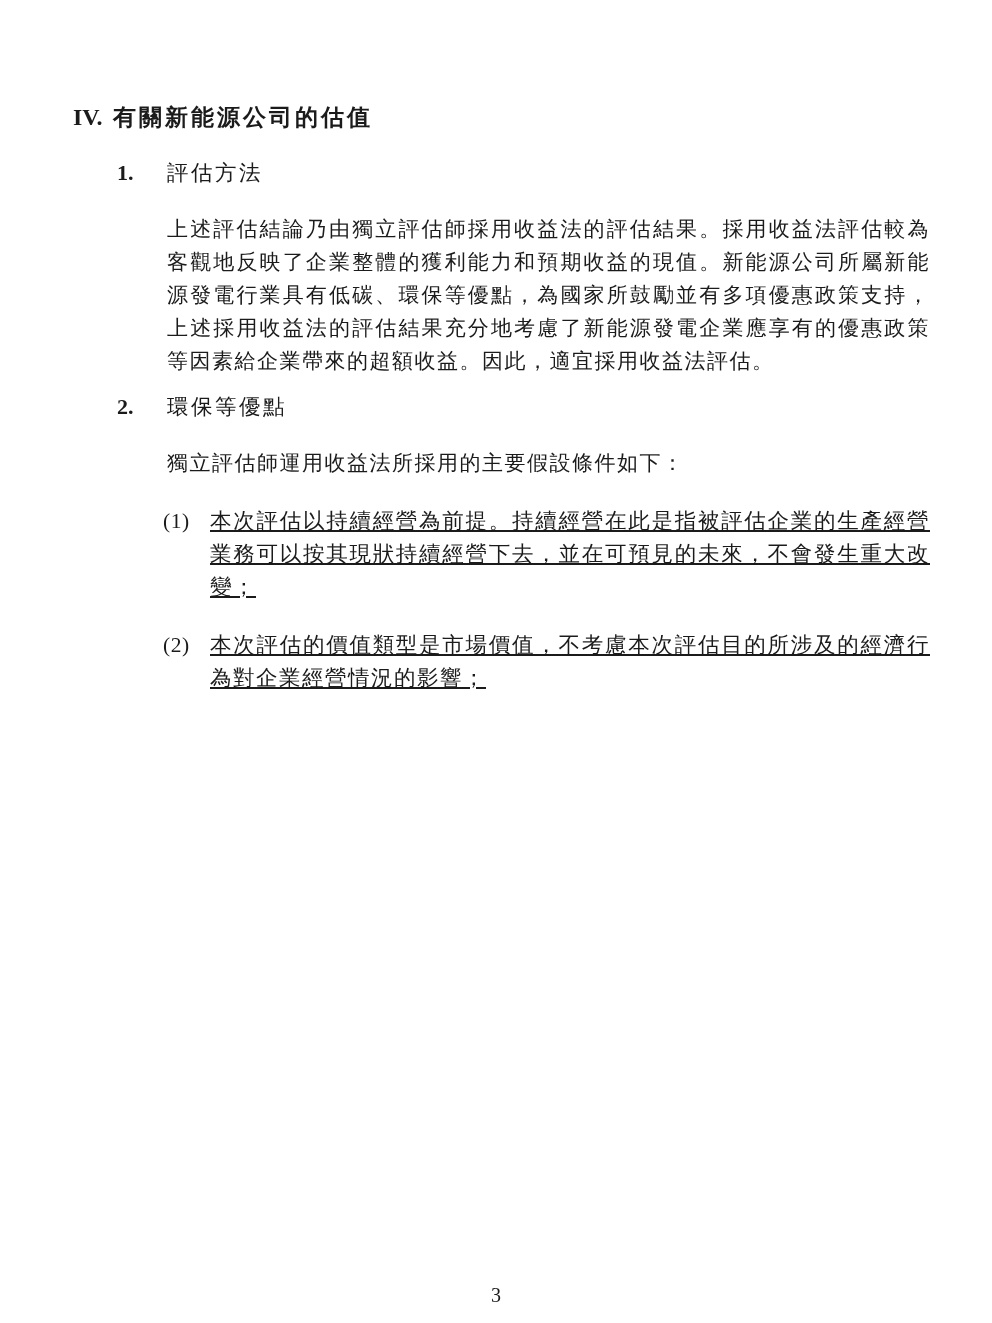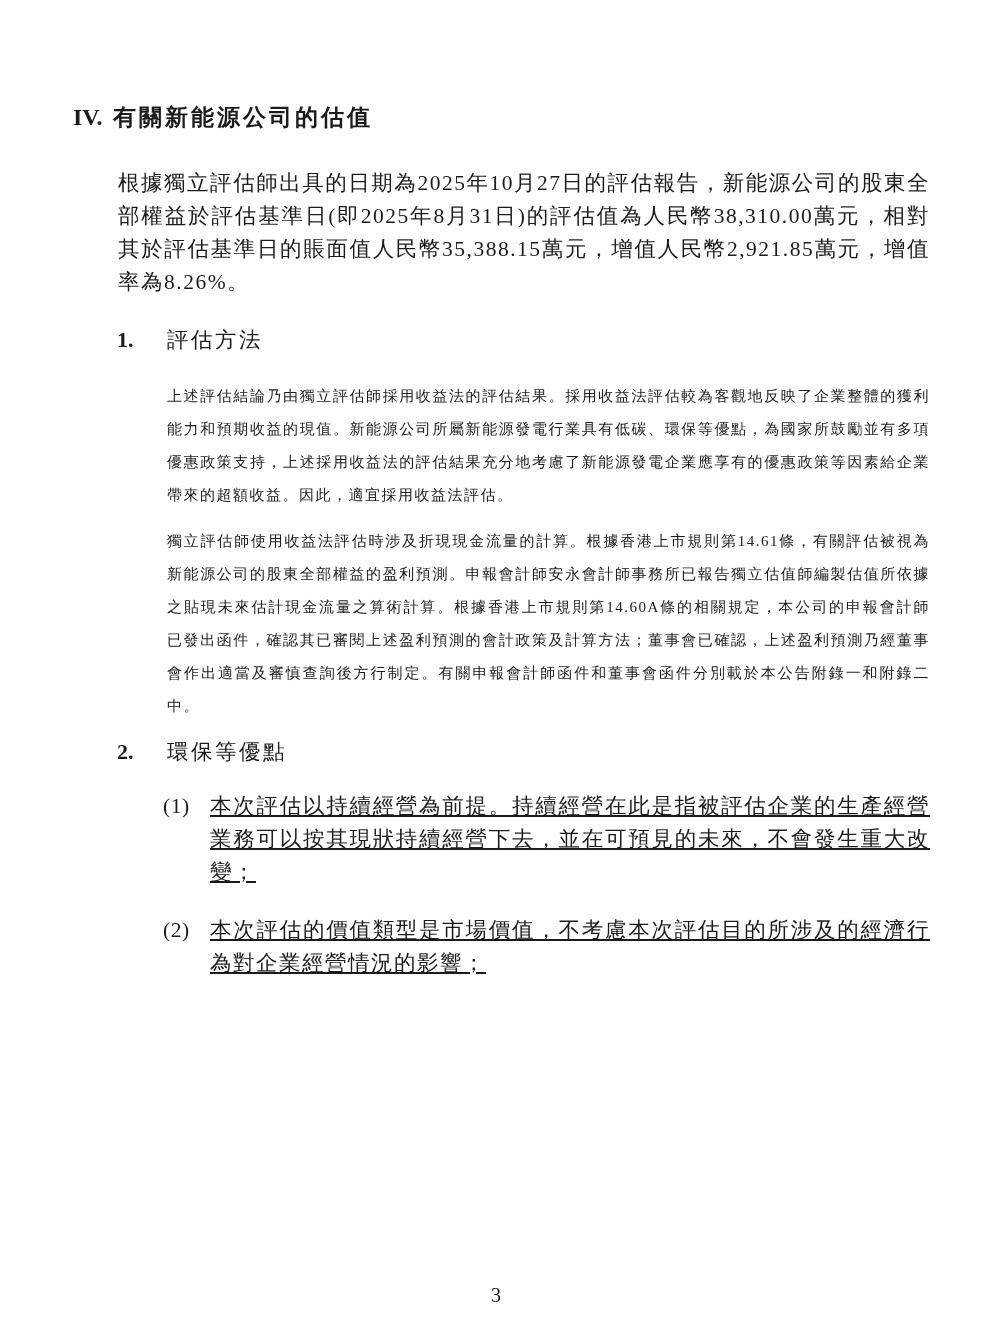--- a/index.html
+++ b/index.html
@@ -62,21 +62,21 @@
     font-family: "Liberation Sans", "DejaVu Sans", sans-serif;
     font-weight: 400;
     font-size: 21.5px;
     line-height: 26px;
     letter-spacing: 2.5px;
   }
 
   
   .sub-para {
     margin: 27px 0 0 94px;
-    font-size: 15px;
+    font-size: 21px;
     line-height: 33px;
     letter-spacing: 1.5px;
     text-align: justify;
   }
   .sub-para.tight { margin-top: 13px; }
 
   
   .list-item { display: flex; margin: 25px 0 0 90px; }
   .list-item .inum {
     flex: none;
@@ -108,36 +108,35 @@
 </head>
 <body>
 
 <div class="page">
 
   <div class="doc-heading">
     <span class="hnum">IV.</span>
     <span class="htxt">有關新能源公司的估值</span>
   </div>
 
-  <p class="intro-para">根據獨立評估師出具的日期為2025年10月27日的評估報告，新能源公司的股東全部權益於評估基準日(即2025年8月31日)的評估值為人民幣38,310.00萬元，相對其於評估基準日的賬面值人民幣35,388.15萬元，增值人民幣2,921.85萬元，增值率為8.26%。</p>
 
   <div class="sub-heading">
     <span class="hnum">1.</span>
     <span class="htxt">評估方法</span>
   </div>
 
   <p class="sub-para">上述評估結論乃由獨立評估師採用收益法的評估結果。採用收益法評估較為客觀地反映了企業整體的獲利能力和預期收益的現值。新能源公司所屬新能源發電行業具有低碳、環保等優點，為國家所鼓勵並有多項優惠政策支持，上述採用收益法的評估結果充分地考慮了新能源發電企業應享有的優惠政策等因素給企業帶來的超額收益。因此，適宜採用收益法評估。</p>
 
-  <p class="sub-para tight">獨立評估師使用收益法評估時涉及折現現金流量的計算。根據香港上市規則第14.61條，有關評估被視為新能源公司的股東全部權益的盈利預測。申報會計師安永會計師事務所已報告獨立估值師編製估值所依據之貼現未來估計現金流量之算術計算。根據香港上市規則第14.60A條的相關規定，本公司的申報會計師已發出函件，確認其已審閱上述盈利預測的會計政策及計算方法；董事會已確認，上述盈利預測乃經董事會作出適當及審慎查詢後方行制定。有關申報會計師函件和董事會函件分別載於本公告附錄一和附錄二中。</p>
 
   <div class="sub-heading second">
     <span class="hnum">2.</span>
     <span class="htxt">環保等優點</span>
   </div>
 
+  <p class="sub-para">獨立評估師運用收益法所採用的主要假設條件如下：</p>
 
   <div class="list-item">
     <span class="inum">(1)</span>
     <span class="itxt">本次評估以持續經營為前提。持續經營在此是指被評估企業的生產經營業務可以按其現狀持續經營下去，並在可預見的未來，不會發生重大改變；</span>
   </div>
 
   <div class="list-item">
     <span class="inum">(2)</span>
     <span class="itxt">本次評估的價值類型是市場價值，不考慮本次評估目的所涉及的經濟行為對企業經營情況的影響；</span>
   </div>

